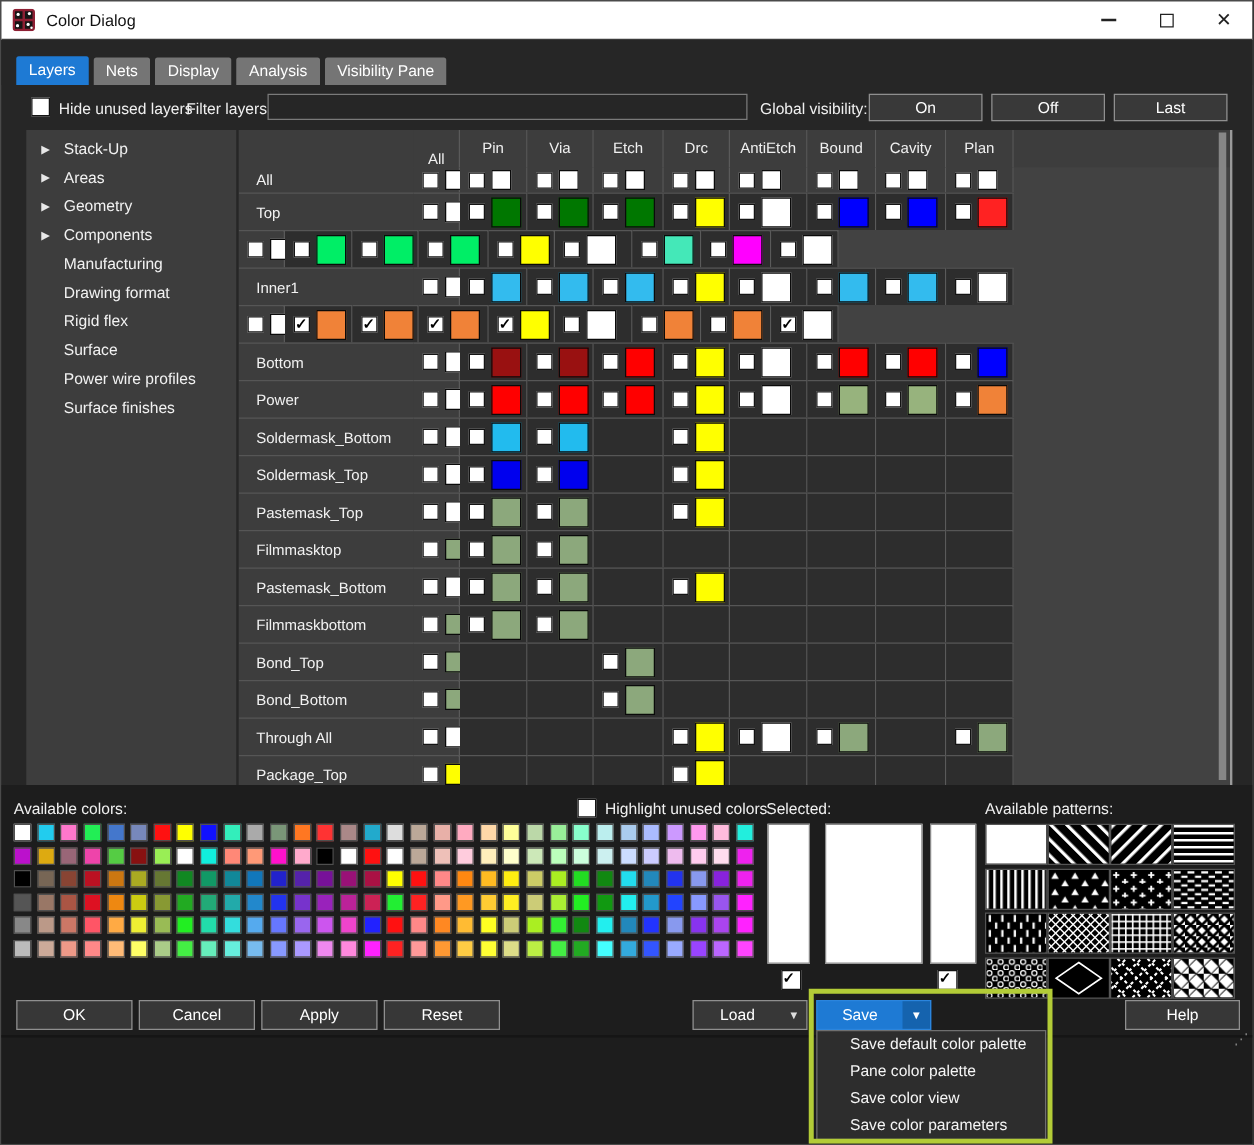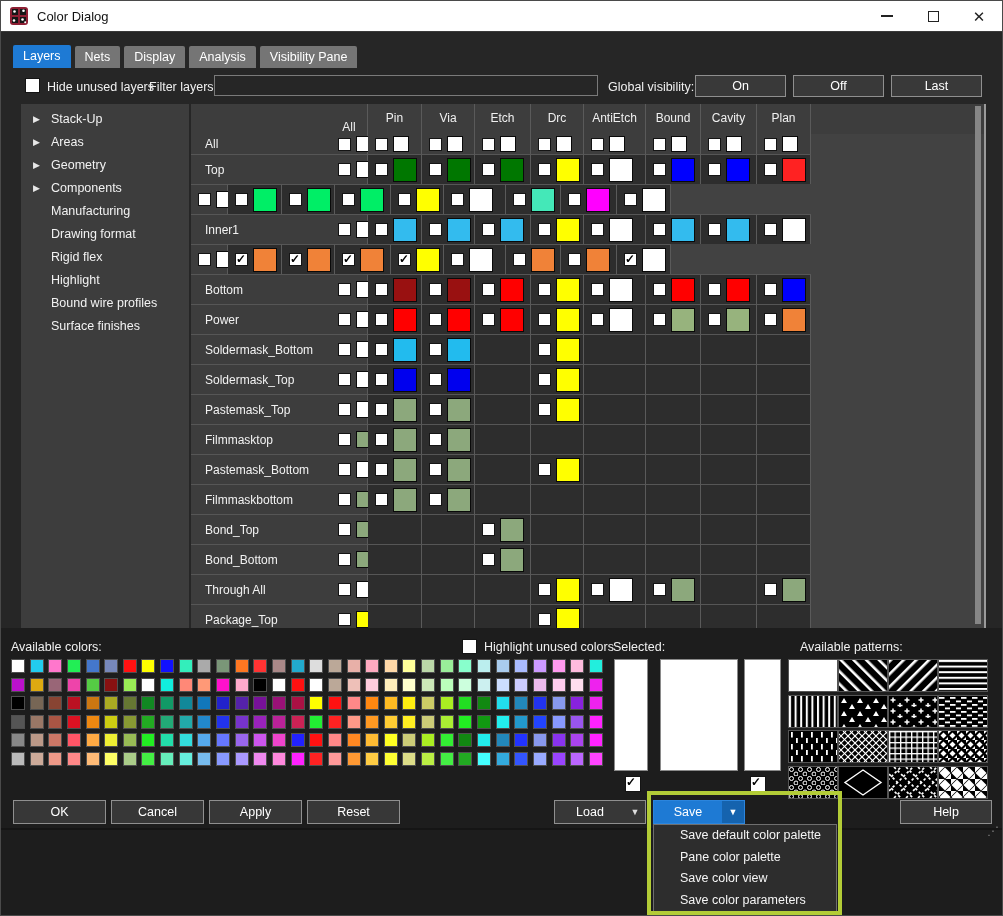--- a/index.html
+++ b/index.html
@@ -161,25 +161,25 @@
       <div class="titem">
         <span class="arr"></span>
         <span>Drawing format</span>
       </div>
       <div class="titem">
         <span class="arr"></span>
         <span>Rigid flex</span>
       </div>
       <div class="titem">
         <span class="arr"></span>
-        <span>Highlight</span>
+        <span>Surface</span>
       </div>
       <div class="titem">
         <span class="arr"></span>
-        <span>Bound wire profiles</span>
+        <span>Power wire profiles</span>
       </div>
       <div class="titem">
         <span class="arr"></span>
         <span>Surface finishes</span>
       </div>
     </div>
 
   
   <div class="gridpanel">
       <div class="ghead">
@@ -705,21 +705,21 @@
       <div class="vscroll"></div>
     <div class="vedge"></div>
   </div>
 
   
   <div class="bottombg"></div>
   <span class="lbl" style="left:10px;top:639px;">Available colors:</span>
   <span class="cb lg" style="position:absolute;left:461px;top:638px;"></span>
   <span class="lbl" style="left:483px;top:639px;">Highlight unused colors</span>
   <span class="lbl" style="left:612px;top:639px;">Selected:</span>
-  <span class="lbl" style="left:787px;top:639px;margin-left:12px;">Available patterns:</span>
+  <span class="lbl" style="left:787px;top:639px;">Available patterns:</span>
 
   <div class="palette">
       <div class="pswatch" style="background: rgb(255, 255, 255);"></div>
       <div class="pswatch" style="background: rgb(34, 204, 238);"></div>
       <div class="pswatch" style="background: rgb(255, 119, 204);"></div>
       <div class="pswatch" style="background: rgb(34, 238, 85);"></div>
       <div class="pswatch" style="background: rgb(68, 119, 204);"></div>
       <div class="pswatch" style="background: rgb(119, 136, 187);"></div>
       <div class="pswatch" style="background: rgb(255, 17, 17);"></div>
       <div class="pswatch" style="background: rgb(255, 255, 0);"></div>

